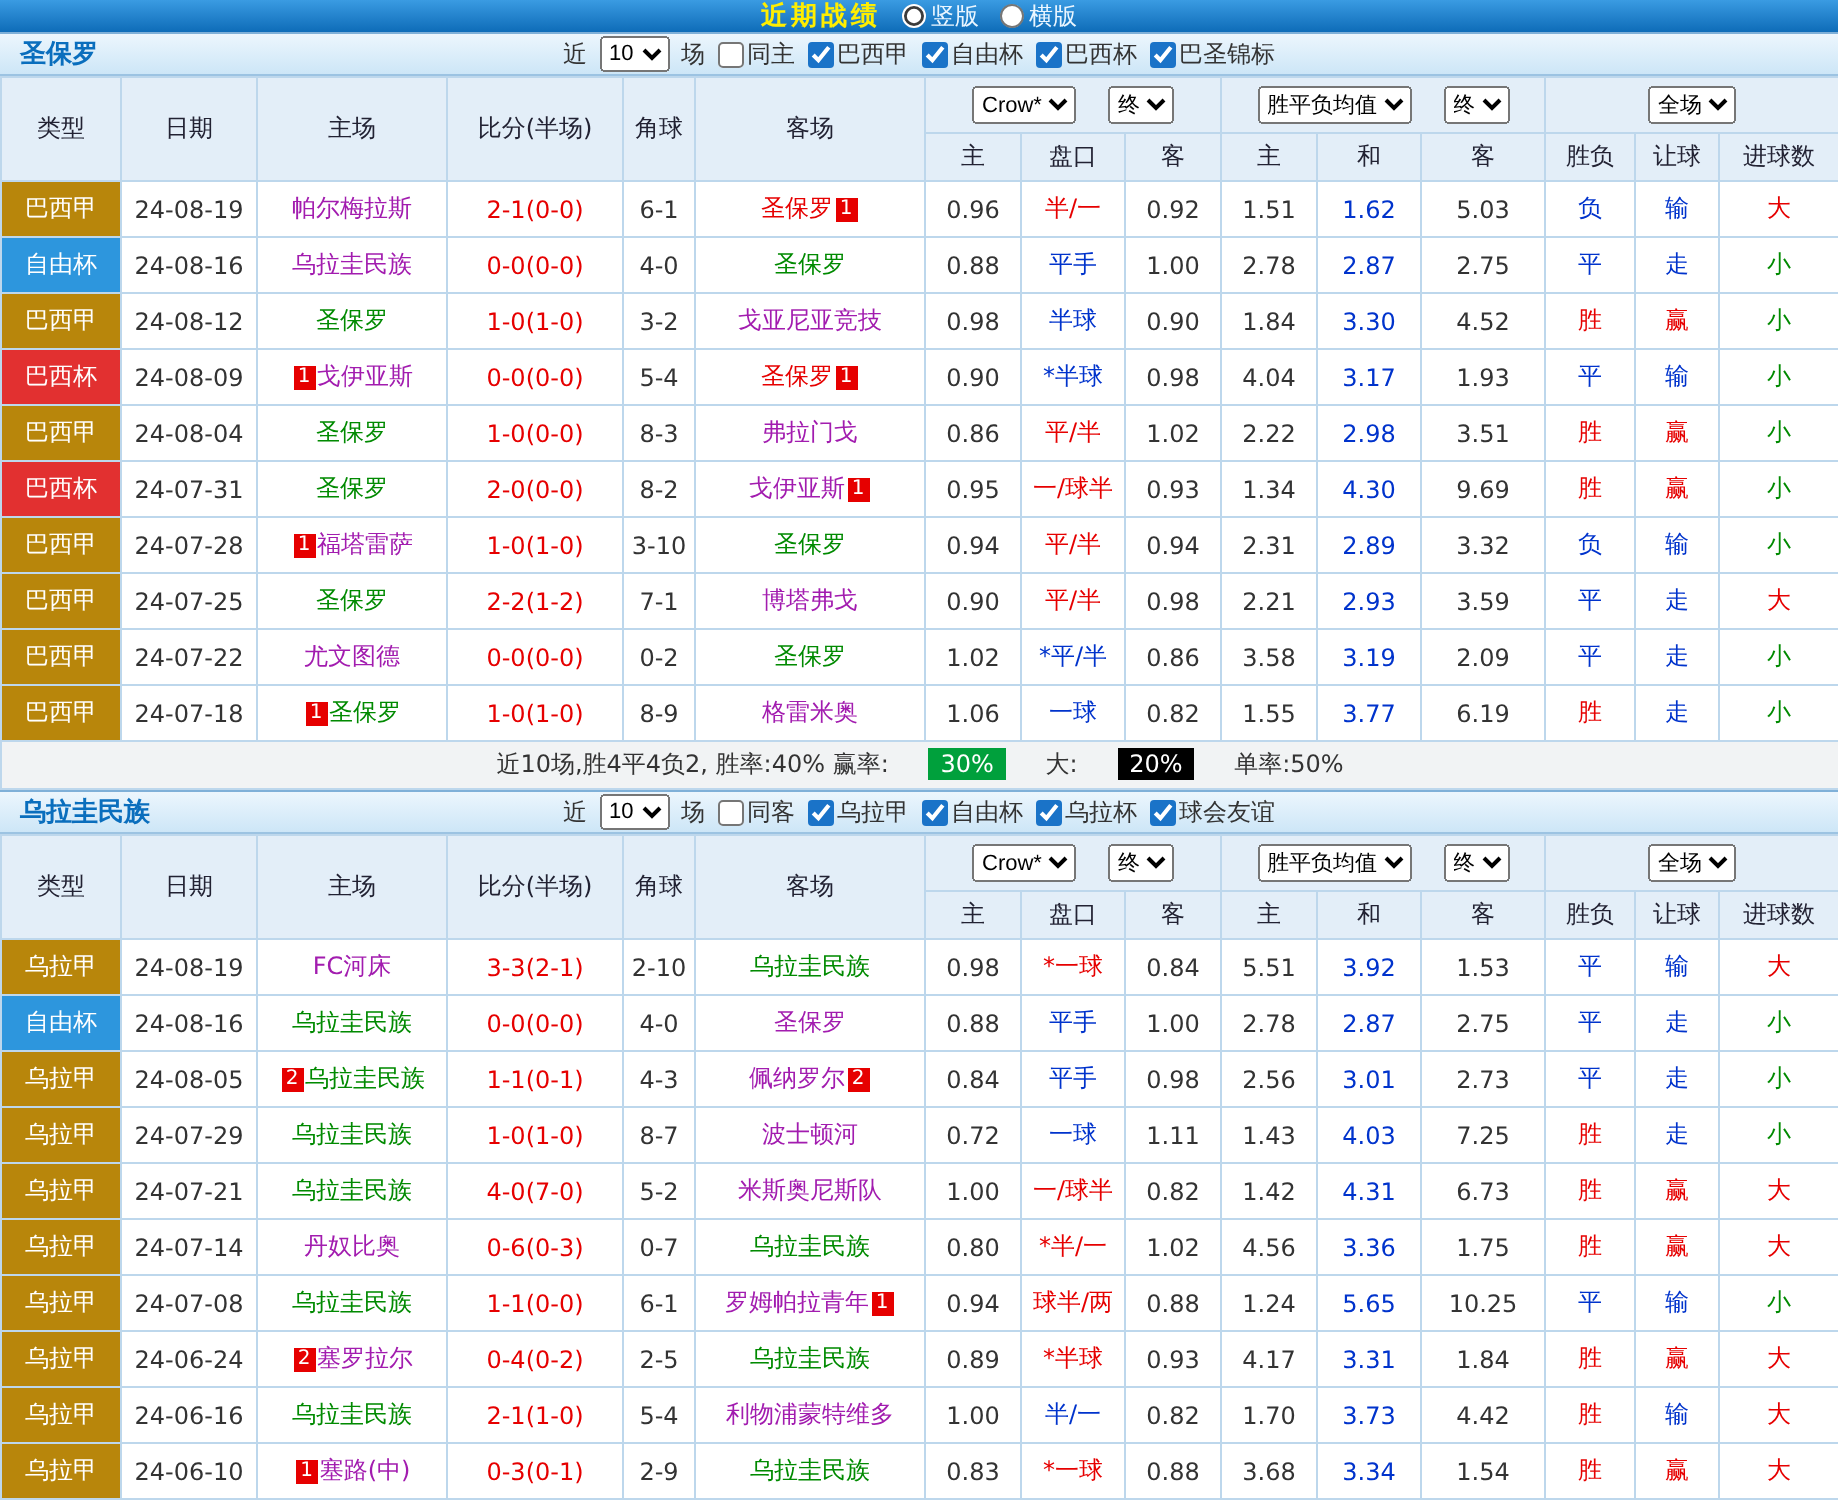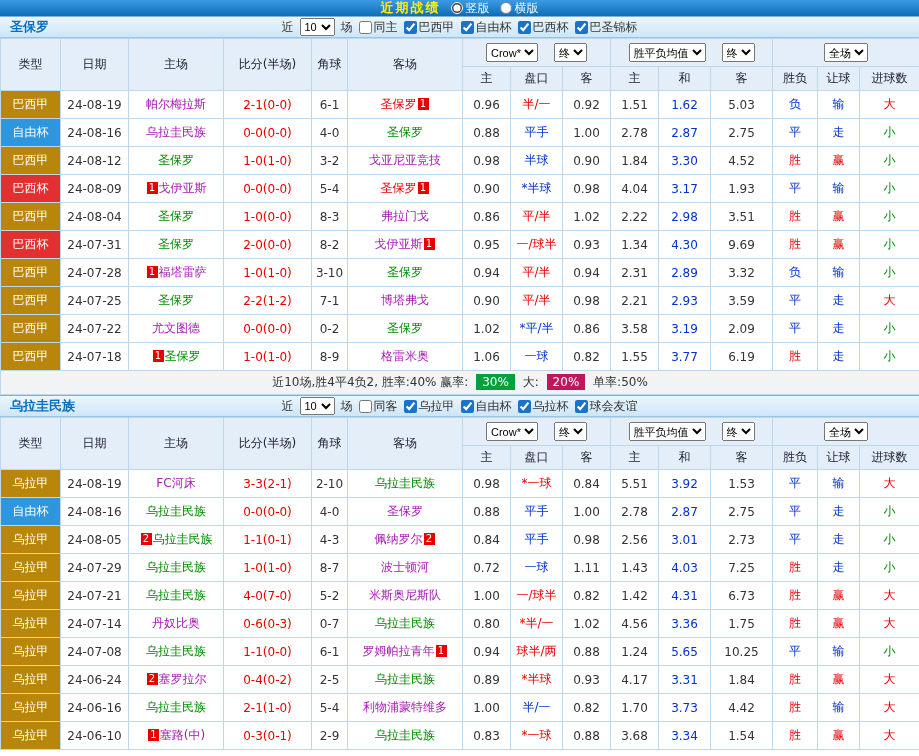--- a/index.html
+++ b/index.html
@@ -39,22 +39,22 @@
   .type { color:#fff; }
   .lg-gold { background:#b8860b; }
   .lg-blue { background:#2d96dd; }
   .lg-red  { background:#e23030; }
   .c-k { color:#a21caf; } .c-r { color:#e60000; } .c-g { color:#018a01; } .c-b { color:#0033cc; }
   .badge {
     display:inline-block; min-width:11px; height:12px; line-height:12px;
     background:#e60000; color:#fff; font-size:10px; padding:0 1px; margin:0 1px; vertical-align:1px;
   }
   .summary td { height:24px; background:#f1f3f4; }
-  .pct { display:inline-block; color:#fff; padding:1px 6px; margin:0 4px; }
-  .pct1 { background:#00a03c; } .pct2 { background:#be185d; }
+  .pct { display:inline-block; color:#fff; padding:1px 6px; margin:0 16px; }
+  .pct1 { background:#00a03c; } .pct2 { background:#000000; }
 </style>
 </head>
 <body>
 
 <div class="topbar">
   <span class="title">近期战绩</span>
   <label>
     <input type="radio" name="layout" checked="" style="">
     <span>竖版</span>
   </label>

